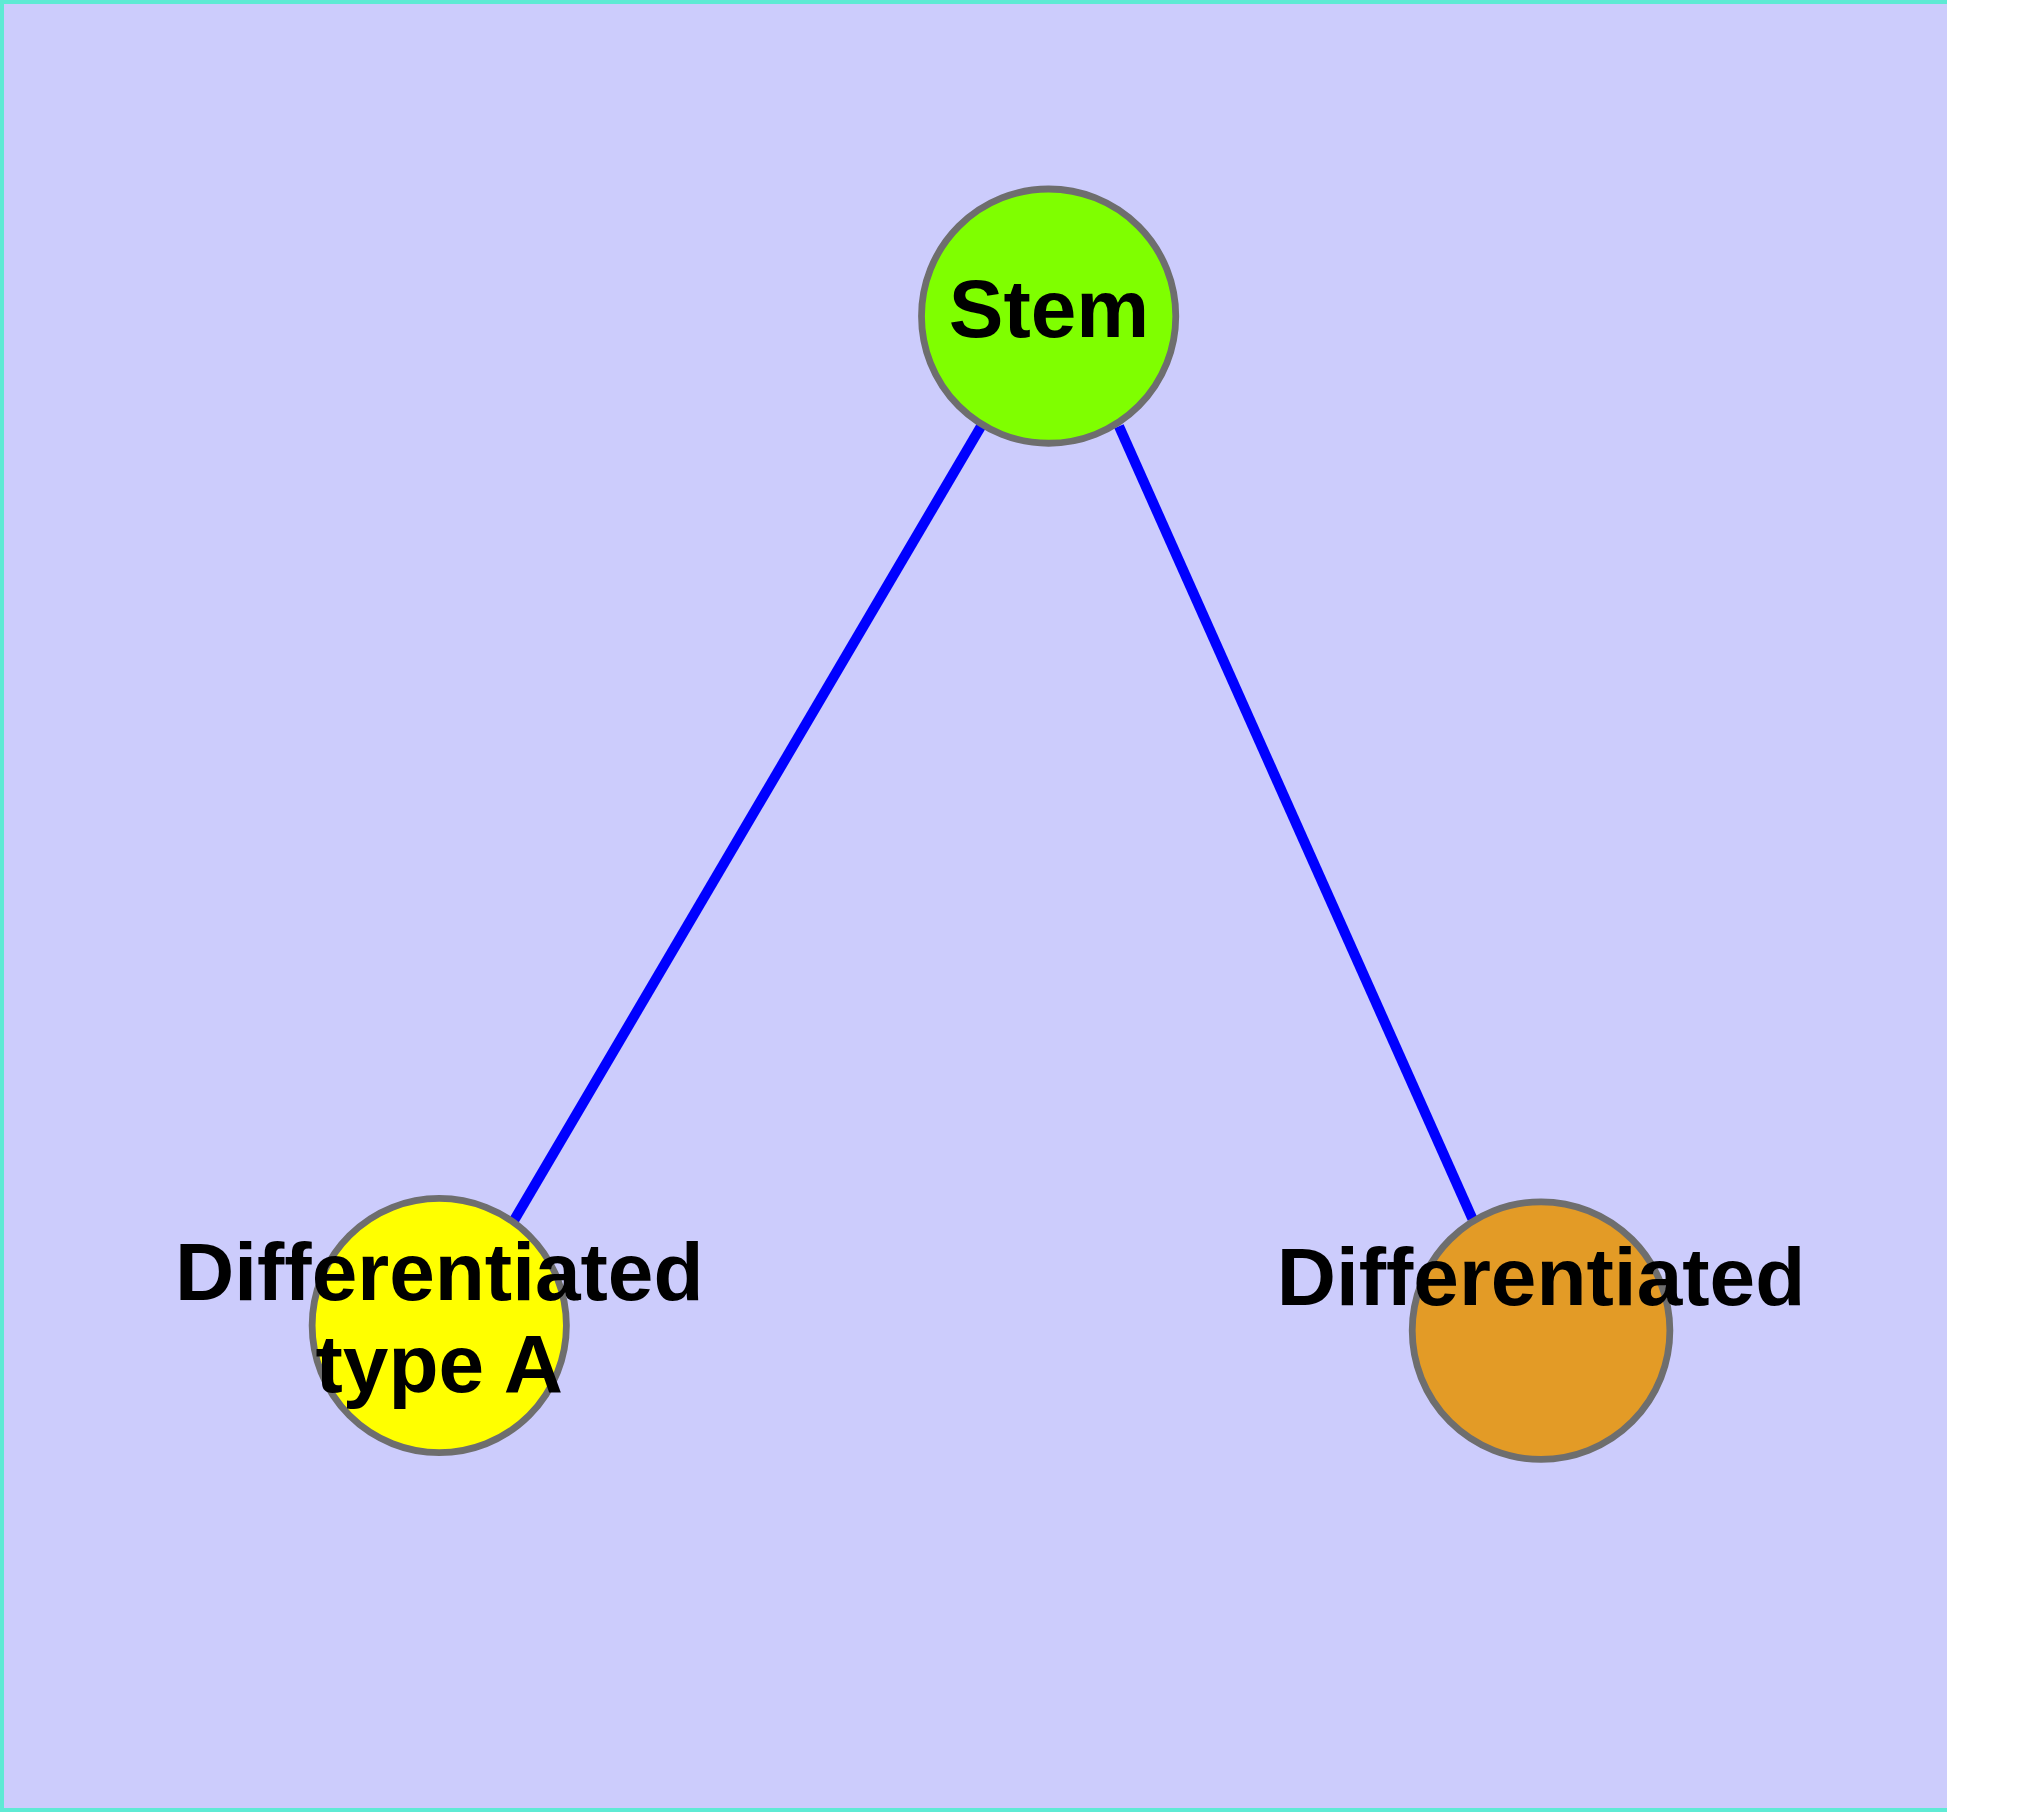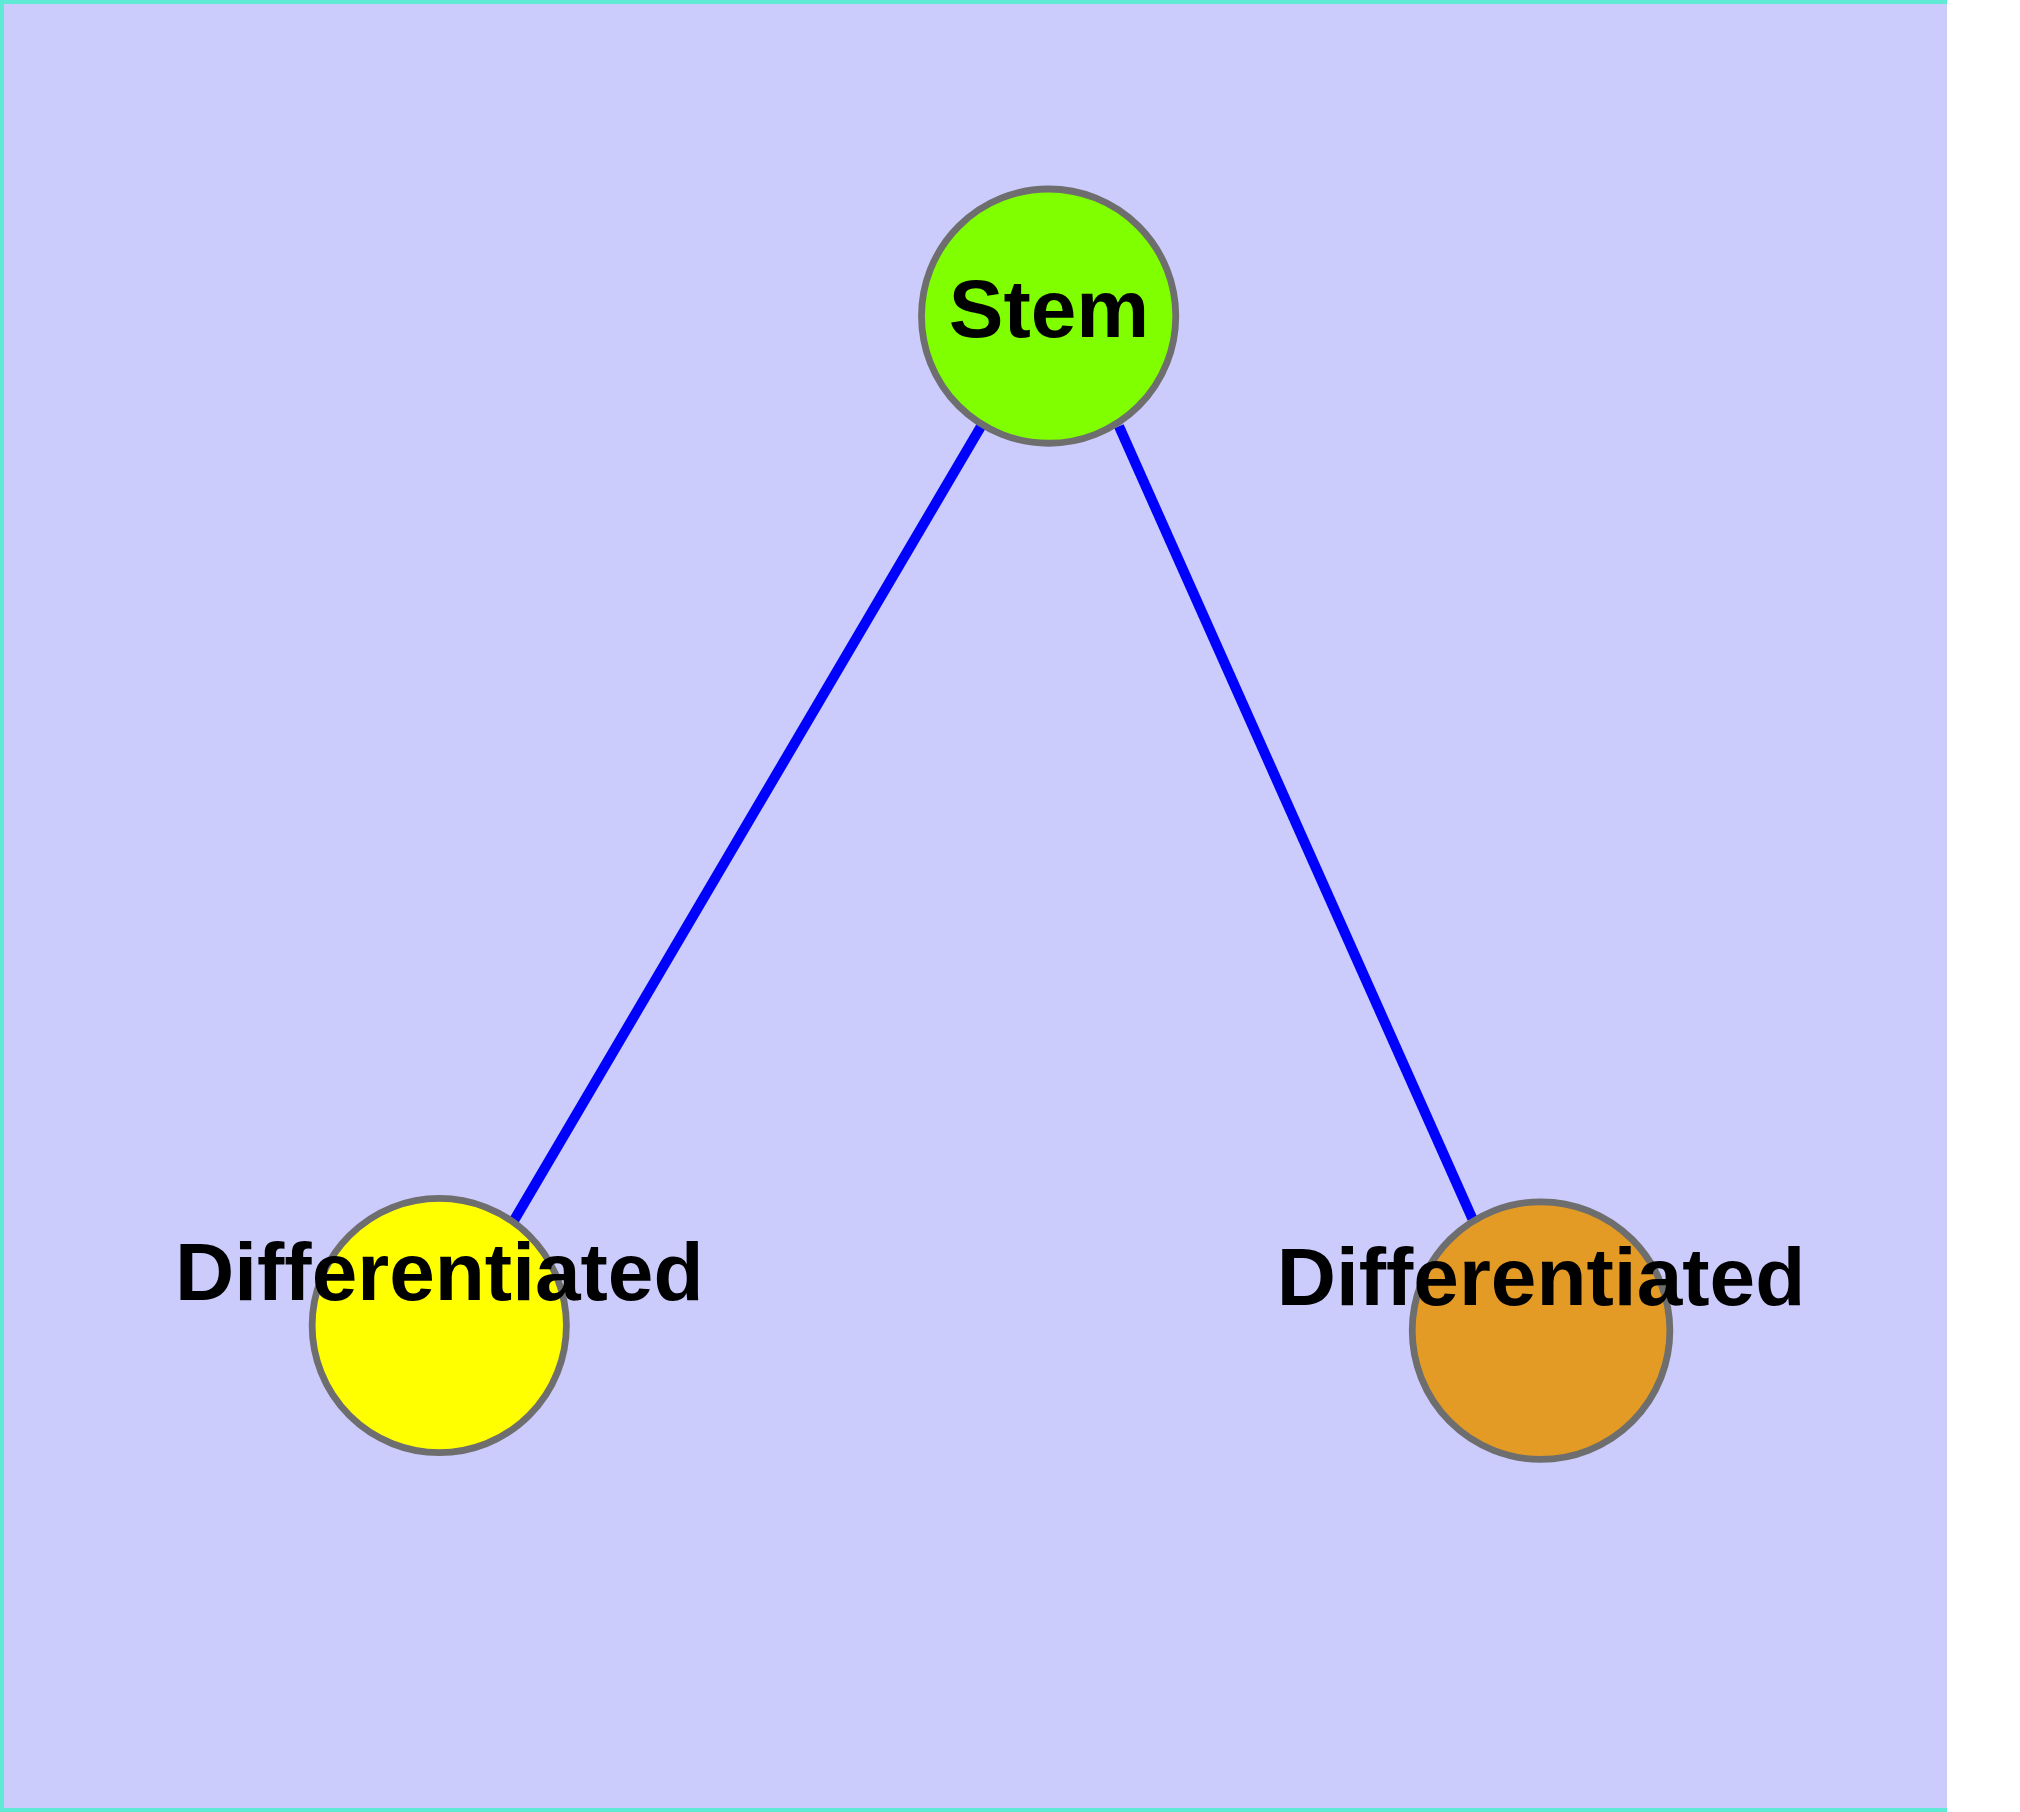--- a/index.html
+++ b/index.html
@@ -76,18 +76,18 @@
 
     <g>
       <circle cx="1237" cy="373" r="150" fill="#7fff00" stroke="#6e6e6e" stroke-width="8"></circle>
       <circle cx="518" cy="1564" r="150" fill="#ffff00" stroke="#6e6e6e" stroke-width="8"></circle>
       <circle cx="1818" cy="1570" r="152" fill="#e39b26" stroke="#6e6e6e" stroke-width="8"></circle>
     </g>
   </svg>
 
   <div class="node-label" id="label-stem">Stem</div>
 
-  <div class="node-label" id="label-diff-a"><span>Differentiated</span><br></div>
+  <div class="node-label" id="label-diff-a"><span>Differentiated</span><br><span>type A</span></div>
 
   <div class="node-label" id="label-diff-b"><span>Differentiated</span><br></div>
 
 </div>
 
 
 </body></html>

